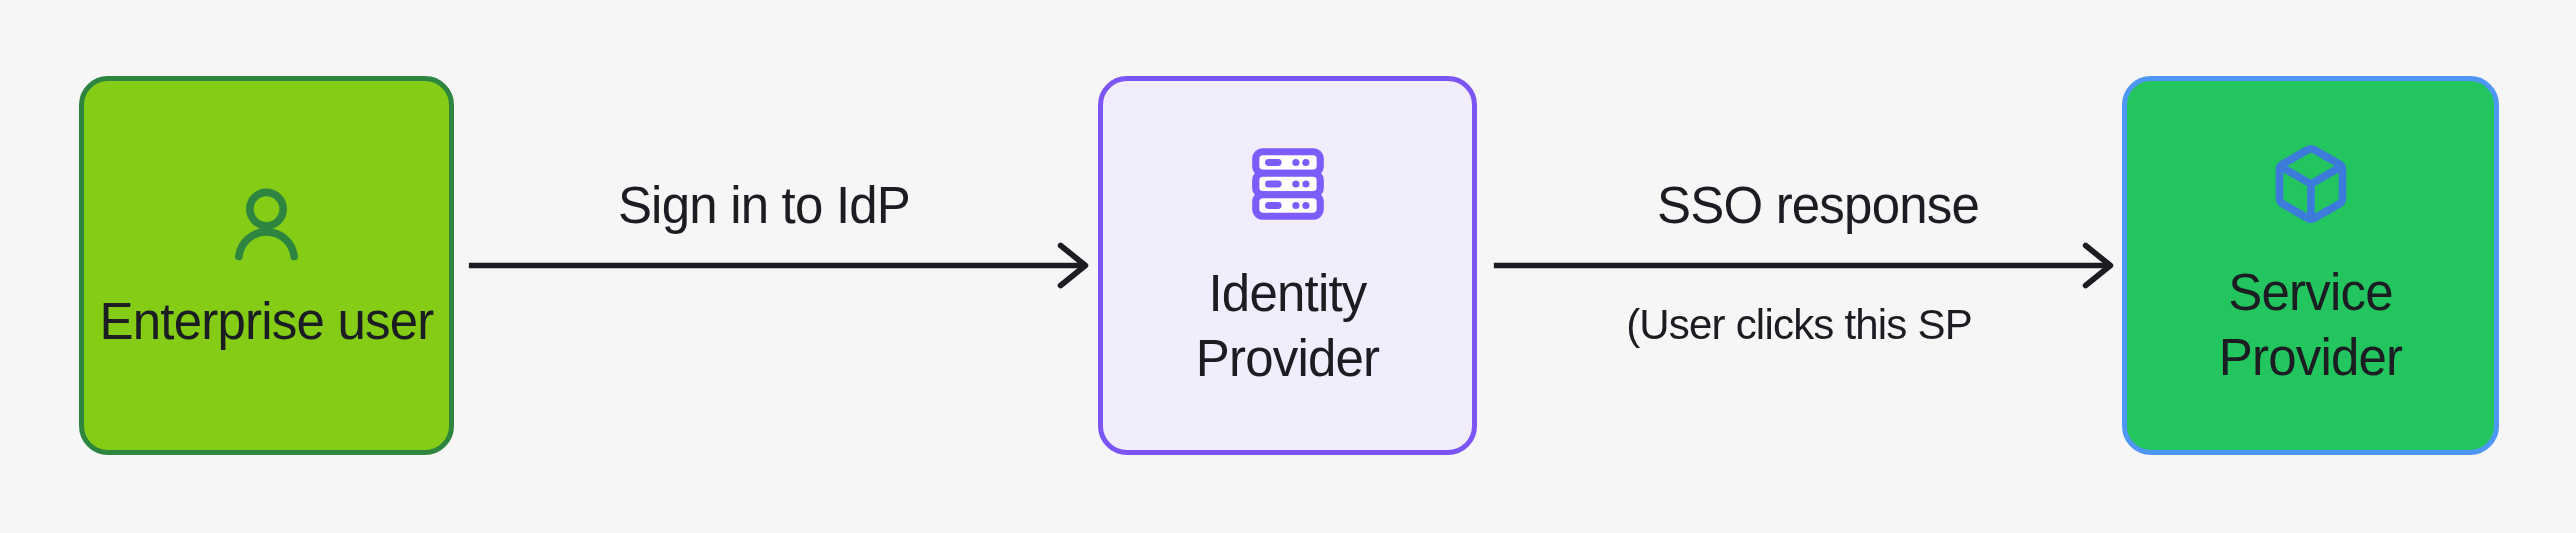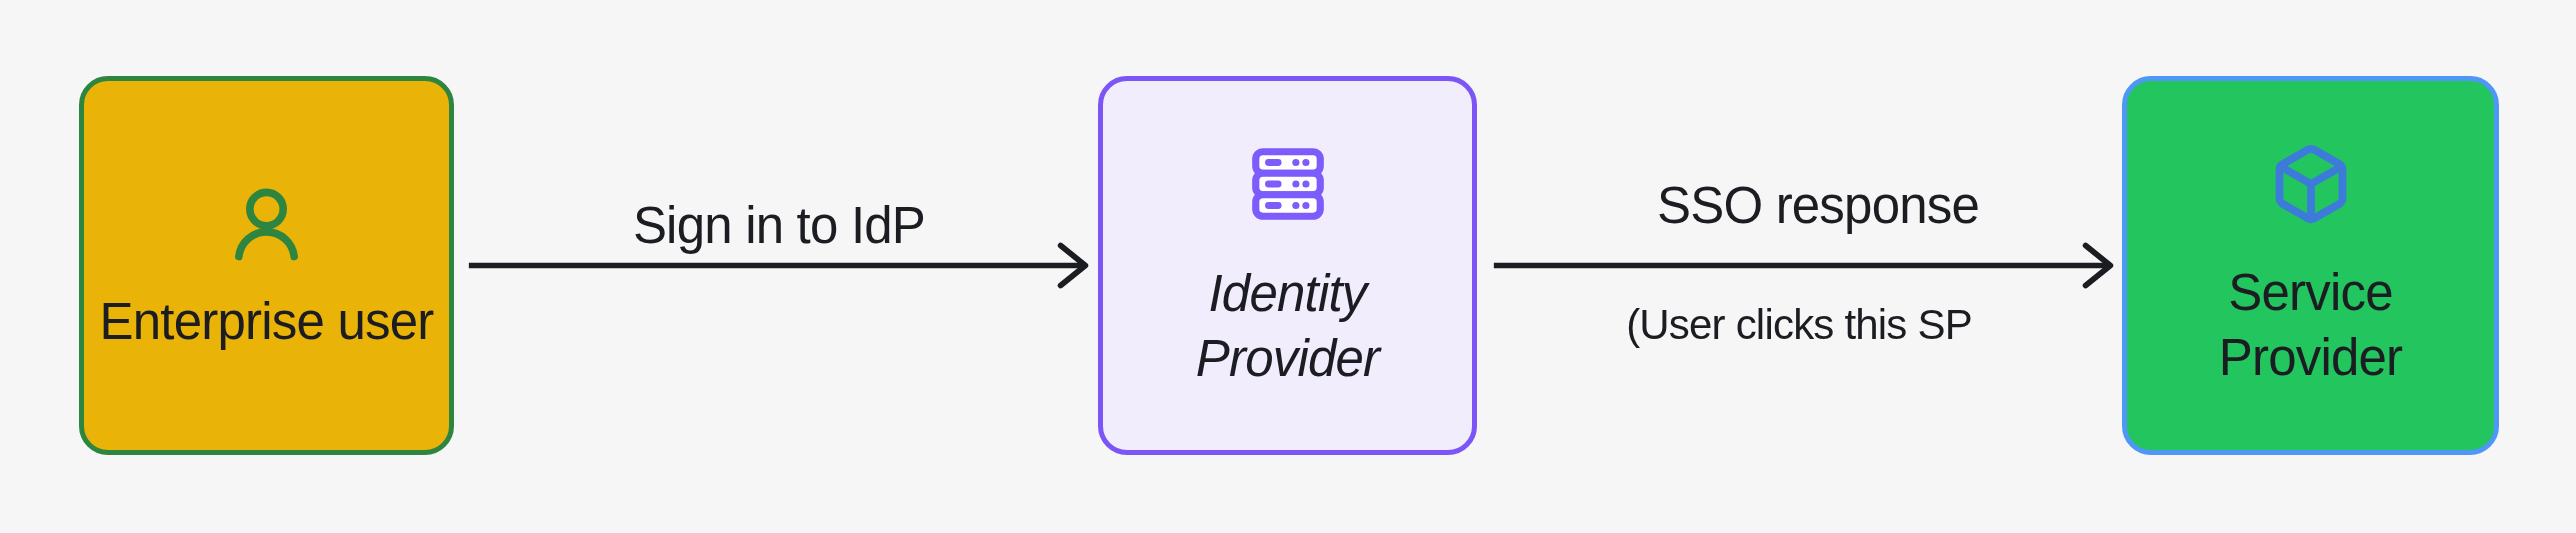--- a/index.html
+++ b/index.html
@@ -11,34 +11,34 @@
     color:#1b1d22;
     overflow:hidden;
   }
   .node{
     position:absolute;top:76px;height:379px;
     box-sizing:border-box;
     border:5.7px solid;border-radius:29px;
     display:flex;flex-direction:column;align-items:center;justify-content:center;
     gap:34px;
   }
-  .node-green{left:79px;width:375px;border-color:#2e8540;background:#eab308;gap:20px;}
-  .node-purple{left:1098px;width:379px;border-color:#7c55f6;background:#f2edfc;font-style:italic;}
+  .node-green{left:79px;width:375px;border-color:#2e8540;background:#84cc16;gap:20px;}
+  .node-purple{left:1098px;width:379px;border-color:#7c55f6;background:#f2edfc;}
   .node-blue{left:2122px;width:377px;border-color:#4e97f5;background:#22c55e;}
   .node-label{
     font-size:51px;line-height:65px;letter-spacing:-0.8px;
     text-align:center;max-width:343px;
   }
   .node-icon{display:flex;align-items:center;justify-content:center;}
   .edge-label{
     position:absolute;top:179px;
     font-size:51px;line-height:53px;letter-spacing:-0.8px;
     text-align:center;white-space:nowrap;
   }
-  .edge-label-1{left:457px;width:644px;margin-top:20px;}
+  .edge-label-1{left:442px;width:644px;}
   .edge-label-2{left:1478px;width:680px;}
   .edge-sublabel{
     position:absolute;top:293px;left:1542px;width:514px;
     font-size:42px;line-height:63px;letter-spacing:-0.8px;
     text-align:center;
   }
   .arrow{position:absolute;top:235px;}
   .arrow-1{left:466px;}
   .arrow-2{left:1491px;}
 </style>

